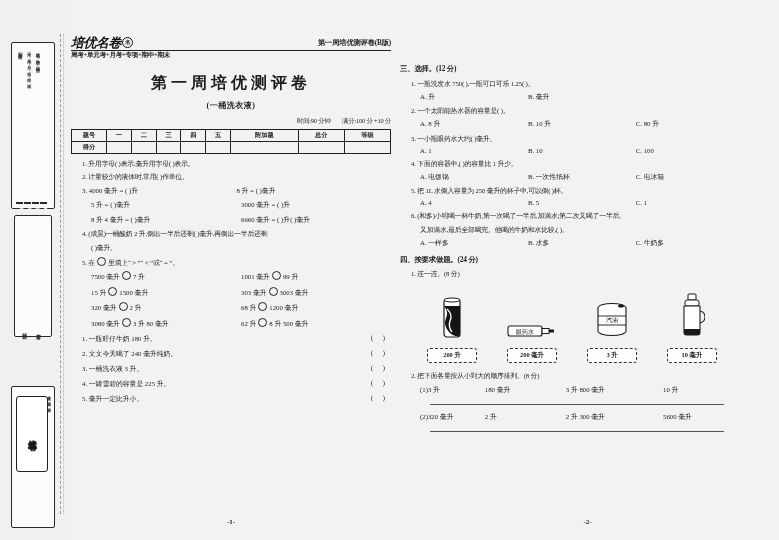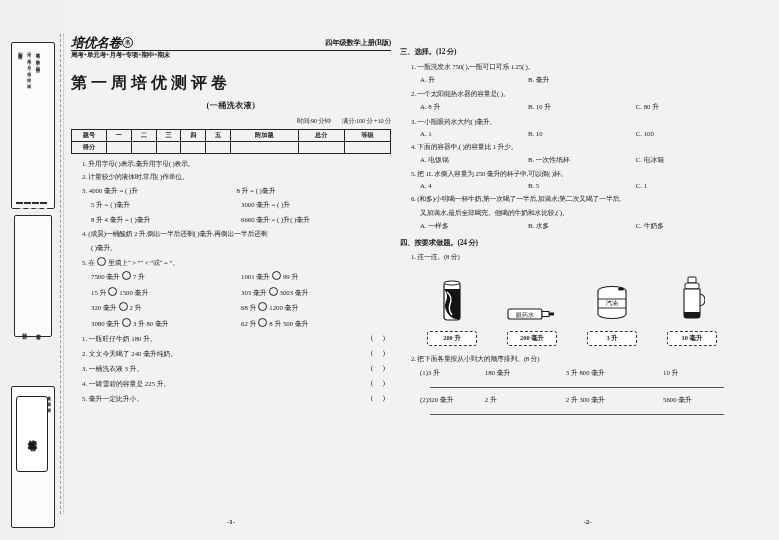--- a/index.html
+++ b/index.html
@@ -46,40 +46,40 @@
   .perf{position:absolute;left:60px;top:34px;width:0;height:480px;
         border-left:1.5px dashed #9a9a9a;}
   .perf2{position:absolute;left:63px;top:34px;width:0;height:480px;
         border-left:1px dotted #b5b5b5;}
 
   
   .page{position:absolute;top:0;height:540px;}
   .page-l{left:66px;width:330px;}
   .page-r{left:396px;width:383px;}
   .inner-l{position:absolute;left:5px;top:34px;width:320px;}
-  .inner-r{position:absolute;left:4px;top:40px;width:344px;}
+  .inner-r{position:absolute;left:4px;top:57px;width:344px;}
 
   
   .masthead{position:relative;height:30px;}
   .brand{
     position:absolute;left:0;top:0;
     font-family:"DejaVu Serif",serif;font-weight:bold;font-size:13px;
     letter-spacing:-.5px;color:#111;font-style:italic;
   }
   .brand .circ{
     display:inline-block;width:9px;height:9px;border-radius:50%;
     border:1px solid #111;font-size:5.5px;line-height:8px;text-align:center;
     font-style:normal;vertical-align:3px;margin-left:1px;
   }
   .grade{position:absolute;right:0;top:4px;font-size:7.3px;font-weight:bold;letter-spacing:-.2px;}
   .mast-rule{position:absolute;left:0;right:0;top:15.5px;border-top:1px solid #222;}
   .subbrand{position:absolute;left:0;top:17px;font-size:6.6px;font-weight:bold;letter-spacing:-.3px;}
 
   .paper-title{
-    font-size:16px;font-weight:bold;letter-spacing:4px;
+    text-align:center;font-size:16px;font-weight:bold;letter-spacing:4px;
     margin-top:9px;font-family:"DejaVu Serif",serif;
   }
   .paper-sub{text-align:center;font-size:8px;font-weight:bold;margin-top:6px;letter-spacing:.5px;}
   .meta{text-align:right;font-size:6.4px;margin-top:6px;letter-spacing:-.2px;}
   .meta span{margin-left:10px;}
 
   
   table.score{border-collapse:collapse;width:100%;margin-top:3px;}
   table.score td{
     border:.8px solid #222;height:11px;font-size:6.2px;text-align:center;
@@ -158,21 +158,21 @@
     <div class="perf2"></div>
   </div>
 
   <div class="page page-l">
     <div class="inner-l">
 
       <div class="masthead">
         <div class="brand">
           <span>培优名卷</span><span class="circ">名</span>
         </div>
-        <div class="grade">四年级数学上册(B版)</div>
+        <div class="grade">第一周培优测评卷(B版)</div>
         <div class="mast-rule"></div>
         <div class="subbrand">周考+单元考+月考+专项+期中+期末</div>
       </div>
 
       <div class="paper-title">第一周培优测评卷</div>
       <div class="paper-sub">(一桶洗衣液)</div>
 
       <div class="meta">
         <span>时间:90 分钟</span>
         <span>满分:100 分 +10 分</span>

